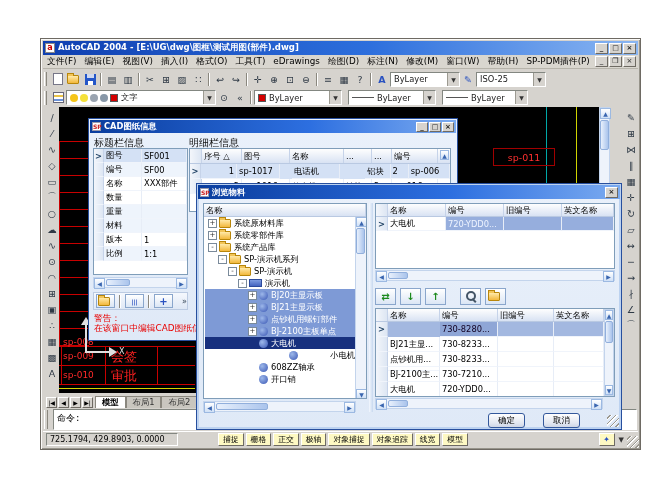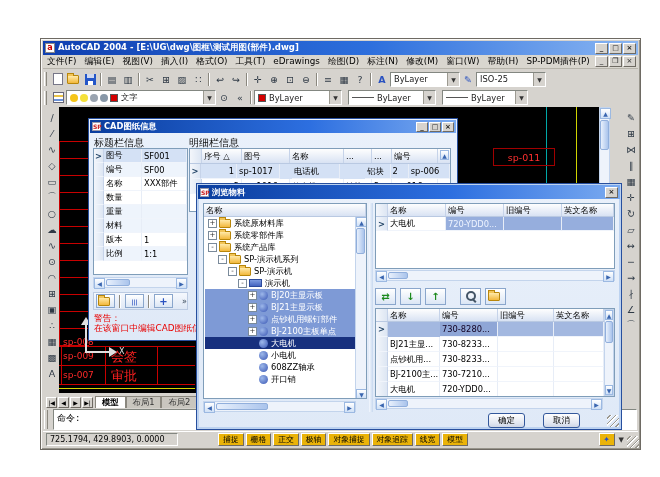--- a/index.html
+++ b/index.html
@@ -72,21 +72,21 @@
 .ic-floppy::before{content:"";position:absolute;left:2px;top:0;width:7px;height:4px;background:#cfd8ee}
 .ic-floppy::after{content:"";position:absolute;left:3px;bottom:0;width:5px;height:4px;background:#fff}
 .ic-mag{width:10px;height:10px;position:relative}
 .ic-mag::before{content:"";position:absolute;left:0;top:0;width:6px;height:6px;border:2px solid #456;border-radius:50%}
 .ic-mag::after{content:"";position:absolute;left:7px;top:7px;width:5px;height:2px;background:#456;transform:rotate(45deg);transform-origin:0 0}
 .ic-layers{width:11px;height:11px;background:linear-gradient(#fff 0 2px,#e8c34a 2px 4px,#fff 4px 6px,#6a92d8 6px 8px,#fff 8px 10px,#c05050 10px);border:1px solid #667}
 
 .bb{width:21px;height:17px;border:1px solid #8aa6cc;background:linear-gradient(#fff,#dbe6f5);display:flex;align-items:center;justify-content:center;font-weight:bold;margin-right:4px;font-size:10px}
 .green{color:#1d8a1d}
 .xp-btn{position:absolute;width:37px;height:15px;border:1px solid #33589c;border-radius:3px;background:linear-gradient(#fefefe,#e2e7f1 70%,#ced6e6);font-size:8.5px;display:flex;align-items:center;justify-content:center}
-.toggle{height:13px;padding:0 4px;background:#eab308;border:1px solid;border-color:#fff #6e6a63 #6e6a63 #fff;font-size:7.8px;display:inline-flex;align-items:center;margin-right:2px;white-space:nowrap}
+.toggle{height:13px;padding:0 4px;background:#fef9c3;border:1px solid;border-color:#fff #6e6a63 #6e6a63 #fff;font-size:7.8px;display:inline-flex;align-items:center;margin-right:2px;white-space:nowrap}
 
 .tabsrow{position:absolute;left:2px;top:356px;right:2px;height:13px;background:#d6d3ce;display:flex;align-items:flex-end}
 .tabbtn{width:11px;height:11px;background:#d6d3ce;border:1px solid;border-color:#fff #6e6a63 #6e6a63 #fff;font-size:6px;line-height:9px;text-align:center}
 .tab{height:12px;padding:0 6px;font-size:8.3px;border:1px solid #8a877e;border-bottom:none;background:#c9c6bf;display:flex;align-items:center;color:#333}
 .tab.active{background:#fff;font-weight:bold;color:#000}
 .cmdline{position:absolute;left:2px;top:369px;right:2px;height:23px;background:#d6d3ce;display:flex}
 .cmdbox{flex:1;background:#fff;border:1px solid;border-color:#838781 #fff #fff #838781;margin:1px 1px 1px 4px;font-size:9px;padding:2px 3px;font-family:"DejaVu Sans Mono","Liberation Mono",monospace}
 .statusbar{position:absolute;left:2px;top:392px;right:2px;height:16px;background:#d6d3ce;border-top:1px solid #fff;display:flex;align-items:center;font-size:8px}
 .coords{width:132px;height:13px;border:1px solid;border-color:#838781 #fff #fff #838781;background:#d6d3ce;margin-left:3px;padding:1px 3px;font-size:8px;white-space:nowrap}
 .gripcorner{position:absolute;width:12px;height:12px;background:repeating-linear-gradient(135deg,transparent 0 2px,#9a978e 2px 3px,#fff 3px 4px)}
@@ -220,21 +220,21 @@
 
       <div class="cl" style="left:0;top:239px;width:136px;height:1px"></div>
       <div class="cl" style="left:0;top:258px;width:136px;height:1px"></div>
       <div class="cl" style="left:0;top:277px;width:136px;height:1px"></div>
       <div class="cl" style="left:2px;top:239px;width:1px;height:38px"></div>
       <div class="cl" style="left:46px;top:239px;width:1px;height:38px"></div>
       <div class="cl" style="left:98px;top:239px;width:1px;height:38px"></div>
       <div class="redtxt" style="left:4px;top:230px">sp-008</div>
       <div class="redtxt" id="rowTag0" style="left:4px;top:244px">sp-009</div>
       <div class="redtxt bigred" id="rowName0" style="left:52px;top:241px">会签</div>
-      <div class="redtxt" id="rowTag1" style="left:4px;top:263px">sp-007</div>
+      <div class="redtxt" id="rowTag1" style="left:4px;top:263px">sp-010</div>
       <div class="redtxt bigred" id="rowName1" style="left:52px;top:260px">审批</div>
 
       <div class="ucs" style="left:26px;top:212px;width:2px;height:34px"></div>
       <div class="ucs" style="left:26px;top:244px;width:26px;height:2px"></div>
       <div class="abs" style="left:22px;top:205px;border:5px solid transparent;border-bottom:8px solid #e0e0e0;width:0;height:0"></div>
       <div class="abs" style="left:50px;top:240px;border:5px solid transparent;border-left:8px solid #e0e0e0;width:0;height:0"></div>
       <div class="abs" style="left:60px;top:240px;color:#e0e0e0;font-size:8px">X</div>
 
       <div class="abs" style="left:487px;top:0;width:1px;height:78px;background:#00a8a8"></div>
       <div class="abs" style="left:517px;top:0;width:1px;height:78px;background:#cfd400"></div>
@@ -474,21 +474,21 @@
           <div class="tree-row hl-mid" style="padding-left: 43px;">
             <span class="exp">+</span>
             <span class="ic-part"></span>
             <span>BJ-2100主板单点</span>
           </div>
           <div class="tree-row hl-dark" style="padding-left: 43px;">
             <span style="width: 11px; flex: 0 0 auto;"></span>
             <span class="ic-part"></span>
             <span>大电机</span>
           </div>
-          <div class="tree-row" style="padding-left: 43px;">
+          <div class="tree-row" style="padding-left: 43px; justify-content: space-between;">
             <span style="width: 11px; flex: 0 0 auto;"></span>
             <span class="ic-part"></span>
             <span>小电机</span>
           </div>
           <div class="tree-row" style="padding-left: 43px;">
             <span style="width: 11px; flex: 0 0 auto;"></span>
             <span class="ic-part"></span>
             <span>608ZZ轴承</span>
           </div>
           <div class="tree-row" style="padding-left: 43px;">

